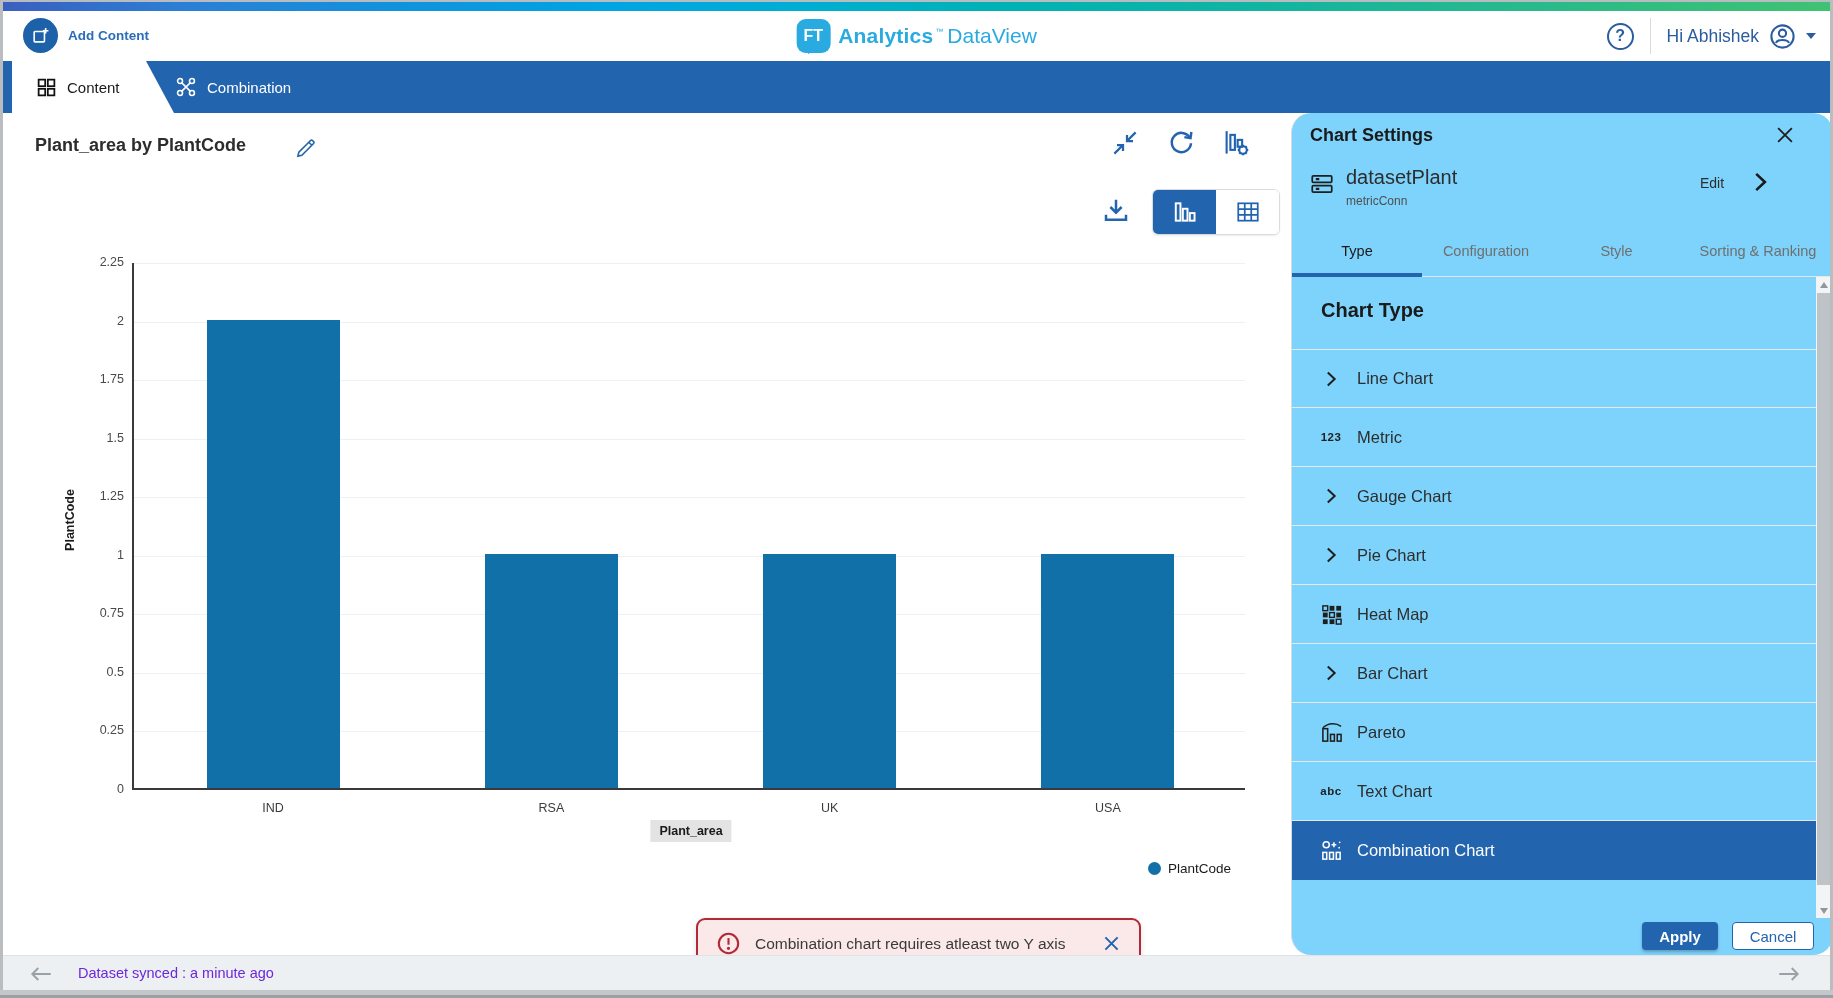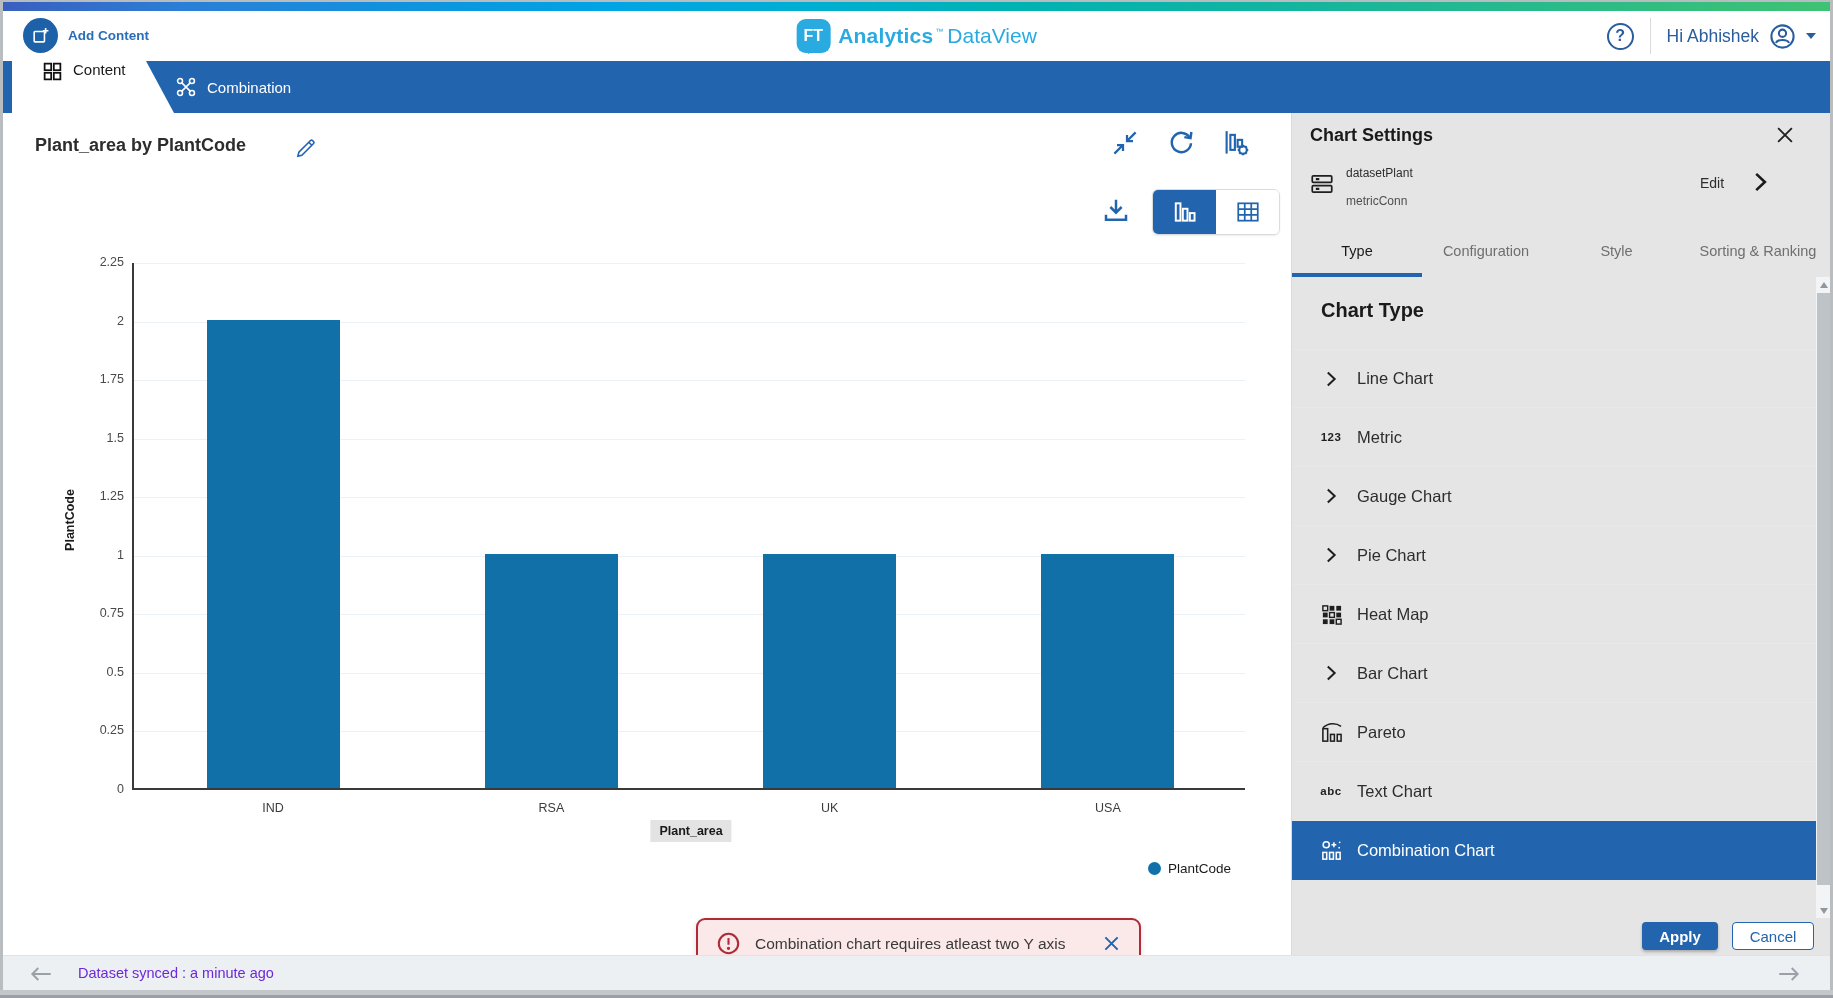--- a/index.html
+++ b/index.html
@@ -34,21 +34,21 @@
               font-size:16px; font-weight:bold; display:flex; align-items:center; justify-content:center; cursor:pointer; }
   .hdr-divider { width:1px; height:36px; background:#d9dcdf; }
   .user-menu { display:flex; align-items:center; gap:9px; background:none; border:none; cursor:pointer; }
   .greeting { color:#2a5d9e; font-size:17.5px; }
   .caret-down { width:0; height:0; border:5px solid transparent; border-top:6px solid #2a5d9e; margin-top:5px; }
 
   
   .tab-bar { position:absolute; top:61px; left:3px; right:3px; height:52px; background:var(--accent); z-index:5; }
   .tab-content { position:absolute; left:9px; top:0; width:162px; height:52px; background:#fff;
                  clip-path:polygon(0 0, 134px 0, 162px 100%, 0 100%);
-                 display:flex; align-items:flex-start; gap:10px; padding-left:30px; cursor:pointer; border:none; }
+                 display:flex; align-items:center; gap:10px; padding-left:24px; cursor:pointer; border:none; }
   .tab-content .tab-label { color:#1a1a1a; font-size:15px; }
   .tab-connections { position:absolute; left:172px; top:0; height:52px; display:flex; align-items:center; gap:10px;
                      background:none; border:none; cursor:pointer; }
   .tab-connections .tab-label { color:#fff; font-size:15px; }
 
   
   .main { position:absolute; top:113px; left:3px; right:3px; height:842px; background:#fff; z-index:2; }
 
   .chart-title { position:absolute; left:32px; top:22px; font-size:18px; font-weight:600; color:#2d2d2d; }
   .edit-pencil-btn { position:absolute; left:290px; top:20px; width:30px; height:30px; background:none; border:none; color:var(--accent); cursor:pointer; }
@@ -81,25 +81,25 @@
   .legend-label { font-size:13.5px; color:#1a1a1a; }
 
   
   .toast { position:absolute; left:693px; top:805px; width:445px; height:51px; background:#fbe9e9;
            border:2px solid var(--error); border-radius:9px; display:flex; align-items:center; gap:14px;
            padding:0 16px 0 18px; z-index:8; box-shadow:0 2px 6px rgba(0,0,0,0.12); }
   .toast-msg { flex:1; font-size:15.5px; color:#3a3a3a; }
   .toast-close { background:none; border:none; color:var(--accent); cursor:pointer; width:22px; height:22px; padding:0; }
 
   
-  .panel { position:absolute; left:1288px; top:0; width:542px; height:842px; background:#e5e5e5; border-left:1px solid #d8dbdd; }
+  .panel { position:absolute; left:1288px; top:0; width:542px; height:842px; background:#7dd3fc; border-left:1px solid #d8dbdd;border-radius:20px; }
   .panel-title { position:absolute; left:18px; top:12px; font-size:18px; font-weight:bold; color:#1a1a1a; }
   .panel-close { position:absolute; left:482px; top:10px; width:24px; height:24px; background:none; border:none; color:#1f1f1f; cursor:pointer; }
   .ds-icon { position:absolute; left:17px; top:58px; width:26px; height:26px; color:#1f1f1f; }
-  .ds-name { position:absolute; left:54px; top:53px; font-size:12px; color:#2d2d2d; }
+  .ds-name { position:absolute; left:54px; top:53px; font-size:20px; color:#2d2d2d; }
   .ds-conn { position:absolute; left:54px; top:81px; font-size:12px; color:#4f4f4f; }
   .ds-edit { position:absolute; left:408px; top:62px; font-size:14px; color:#2d2d2d; background:none; border:none; cursor:pointer; }
   .ds-chevron { position:absolute; left:455px; top:56px; width:26px; height:26px; background:none; border:none; color:#1a1a1a; cursor:pointer; }
 
   .panel-tabs { position:absolute; left:0; top:124px; width:100%; height:40px; display:flex; border-bottom:1px solid #e4e6e8; }
   .ptab { display:flex; align-items:flex-start; justify-content:center; padding-top:6px; font-size:14.5px; color:#6f6f6f;
           background:none; border:none; cursor:pointer; position:relative; }
   .ptab:nth-child(1){ width:130px; } .ptab:nth-child(2){ width:128px; } .ptab:nth-child(3){ width:133px; } .ptab:nth-child(4){ flex:1; }
   .ptab.active { color:#1a1a1a; }
   .ptab.active::after { content:""; position:absolute; left:0; right:0; bottom:-1px; height:4px; background:var(--accent); }

